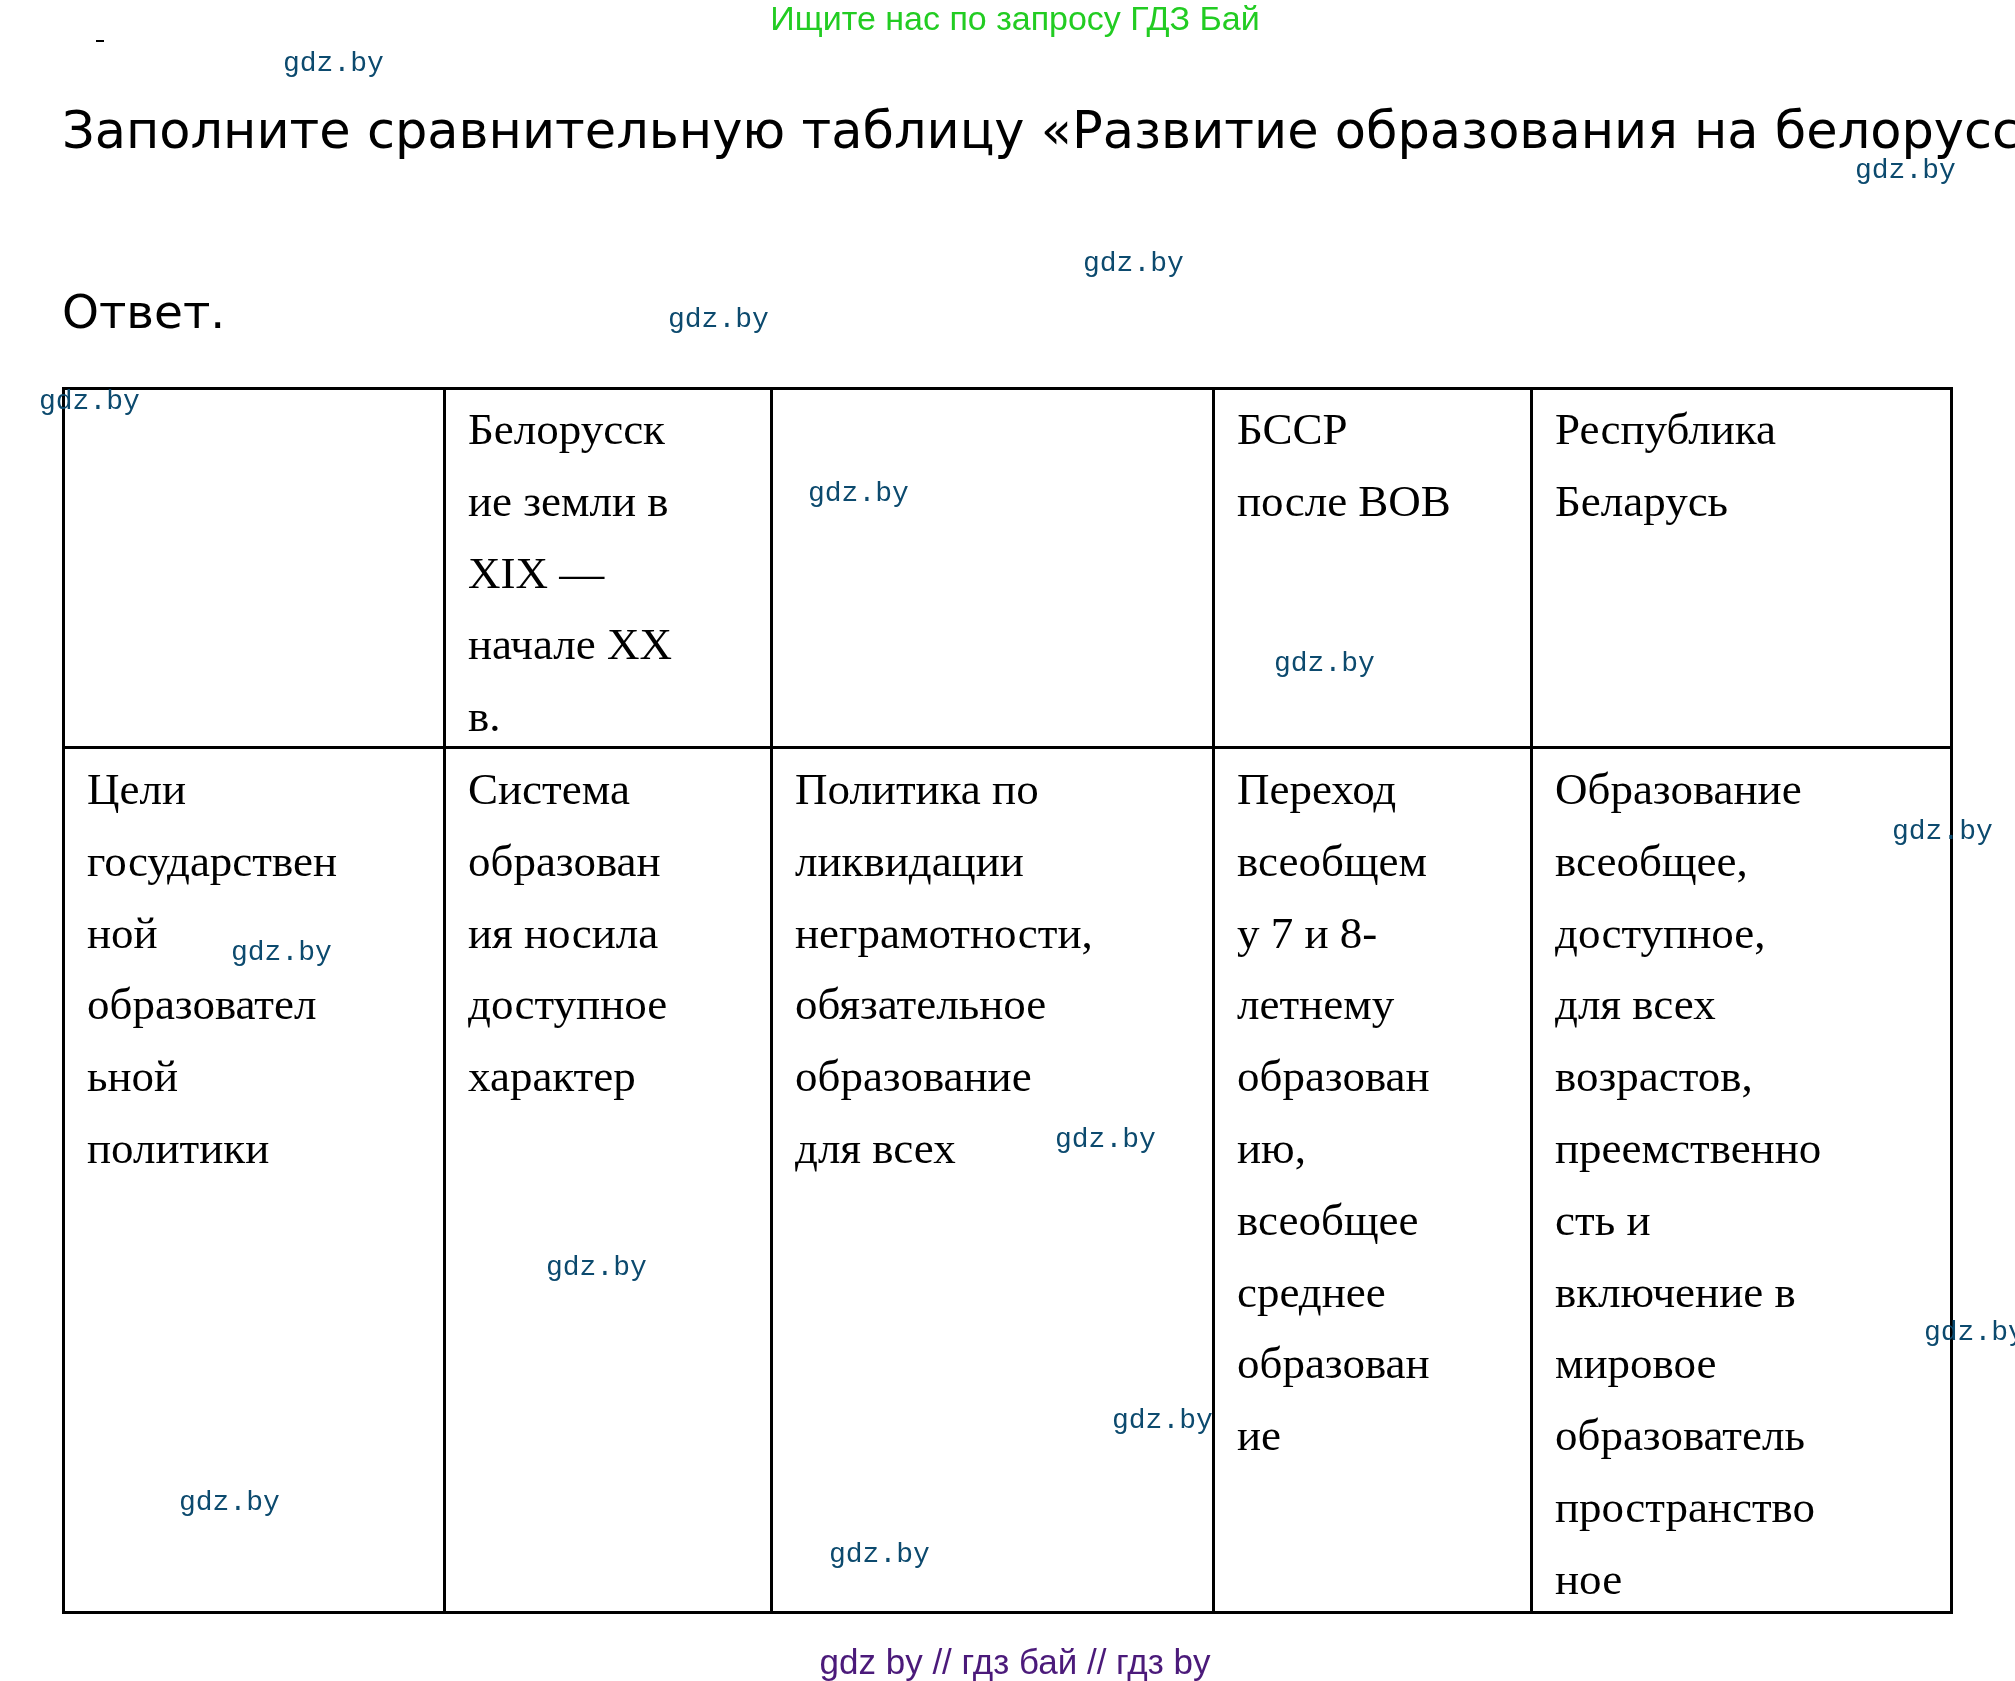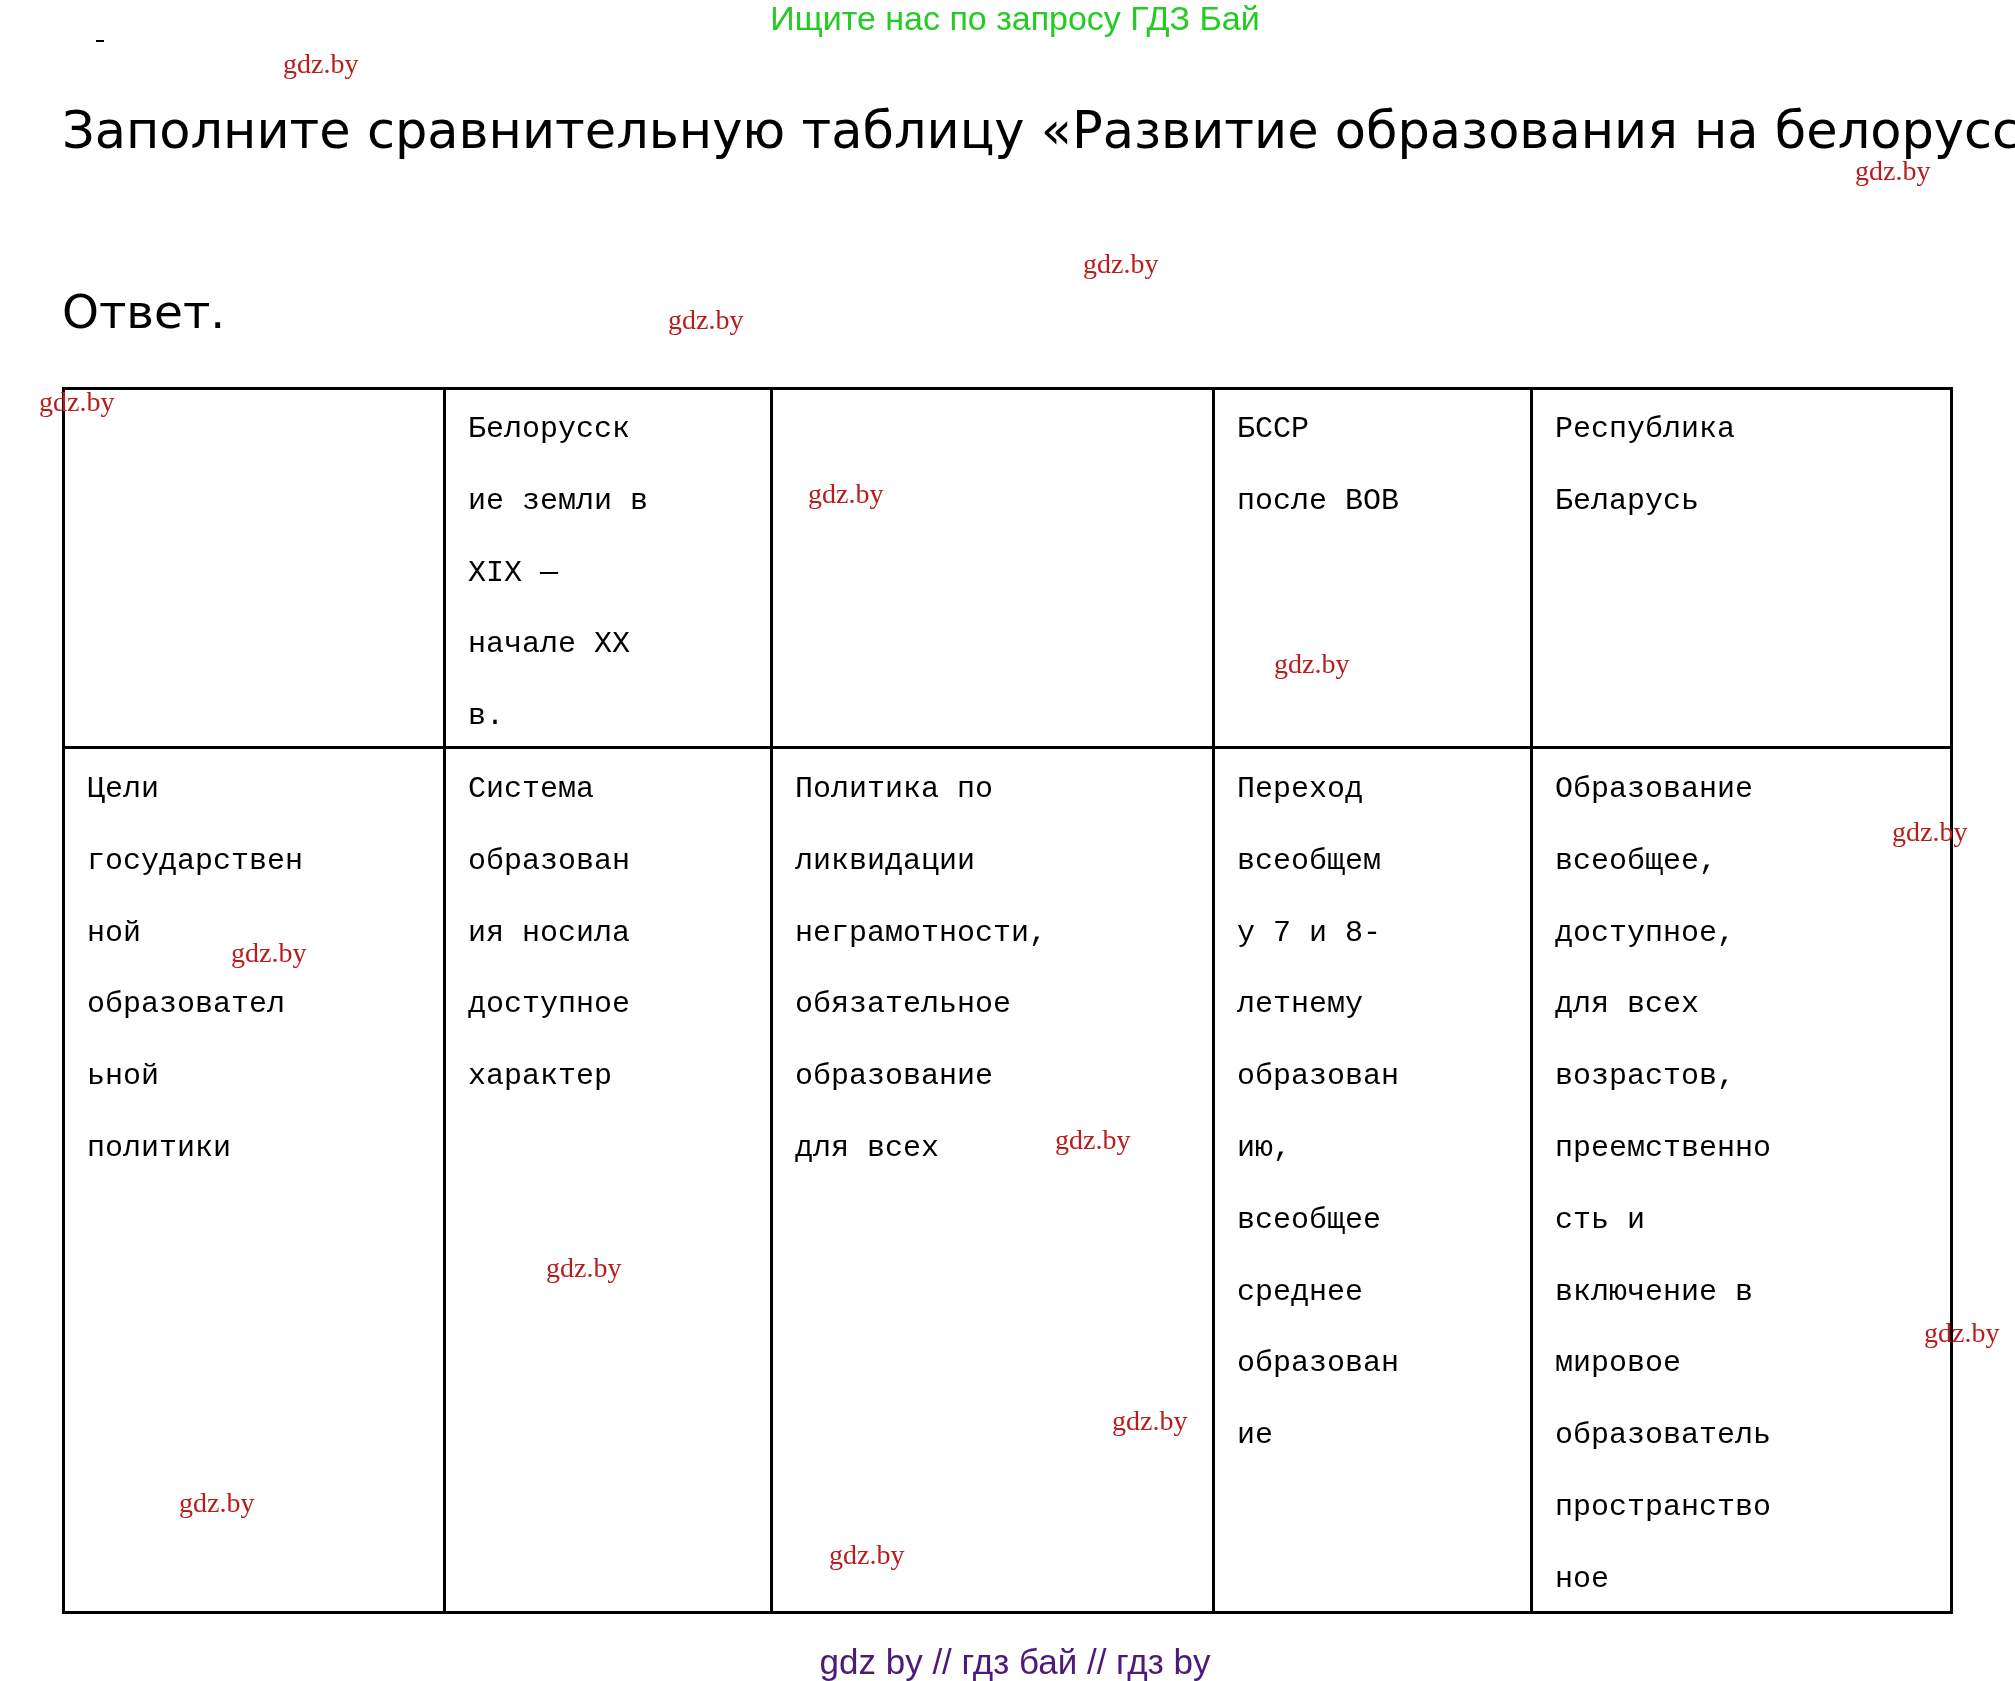--- a/index.html
+++ b/index.html
@@ -6,27 +6,27 @@
   body {
     width:2015px; height:1681px; position:relative; overflow:hidden;
     background:#ffffff; color:#000;
     font-family:"Liberation Sans", sans-serif;
   }
   .abs { position:absolute; white-space:nowrap; }
   .promo { top:0px; left:0; width:2030px; text-align:center; font-size:34px; line-height:36px; }
   .heading { left:62px; font-size:51px; line-height:77px; top:92px; white-space:normal; width:1900px; font-family:"DejaVu Sans", sans-serif; transform-origin:left top; }
   .heading .ln { display:block; white-space:nowrap; }
   .answer { left:62px; top:282px; font-size:47px; line-height:60px; font-family:"DejaVu Sans", sans-serif; }
-  .wm { font-size:28px; line-height:30px; color:#b91c1c; font-family:Liberation Serif, serif; }
+  .wm { font-size:28px; line-height:30px; color:#0c4a6e; font-family:Liberation Mono, monospace; }
   .dash { left:96px; top:40px; width:8px; height:2px; background:#000; }
   .tbl { position:absolute; left:62px; top:387px; width:1891px; height:1226px; }
   .hline, .vline { position:absolute; background:#000; }
   .hline { height:3px; }
   .vline { width:3px; }
-  .cell { position:absolute; font-family:Liberation Mono, monospace; font-size:30px; line-height:71.8px; }
+  .cell { position:absolute; font-family:Liberation Serif, serif; font-size:45px; line-height:71.8px; }
   .cell .ln { display:block; white-space:nowrap; }
   .footer { left:0; width:2030px; text-align:center; top:1644px; font-size:35px; line-height:36px; }
 </style>
 </head>
 <body>
 
 <div class="abs promo" style="color:#22cc22">Ищите нас по запросу ГДЗ Бай</div>
 
 <div class="abs dash"></div>
 

